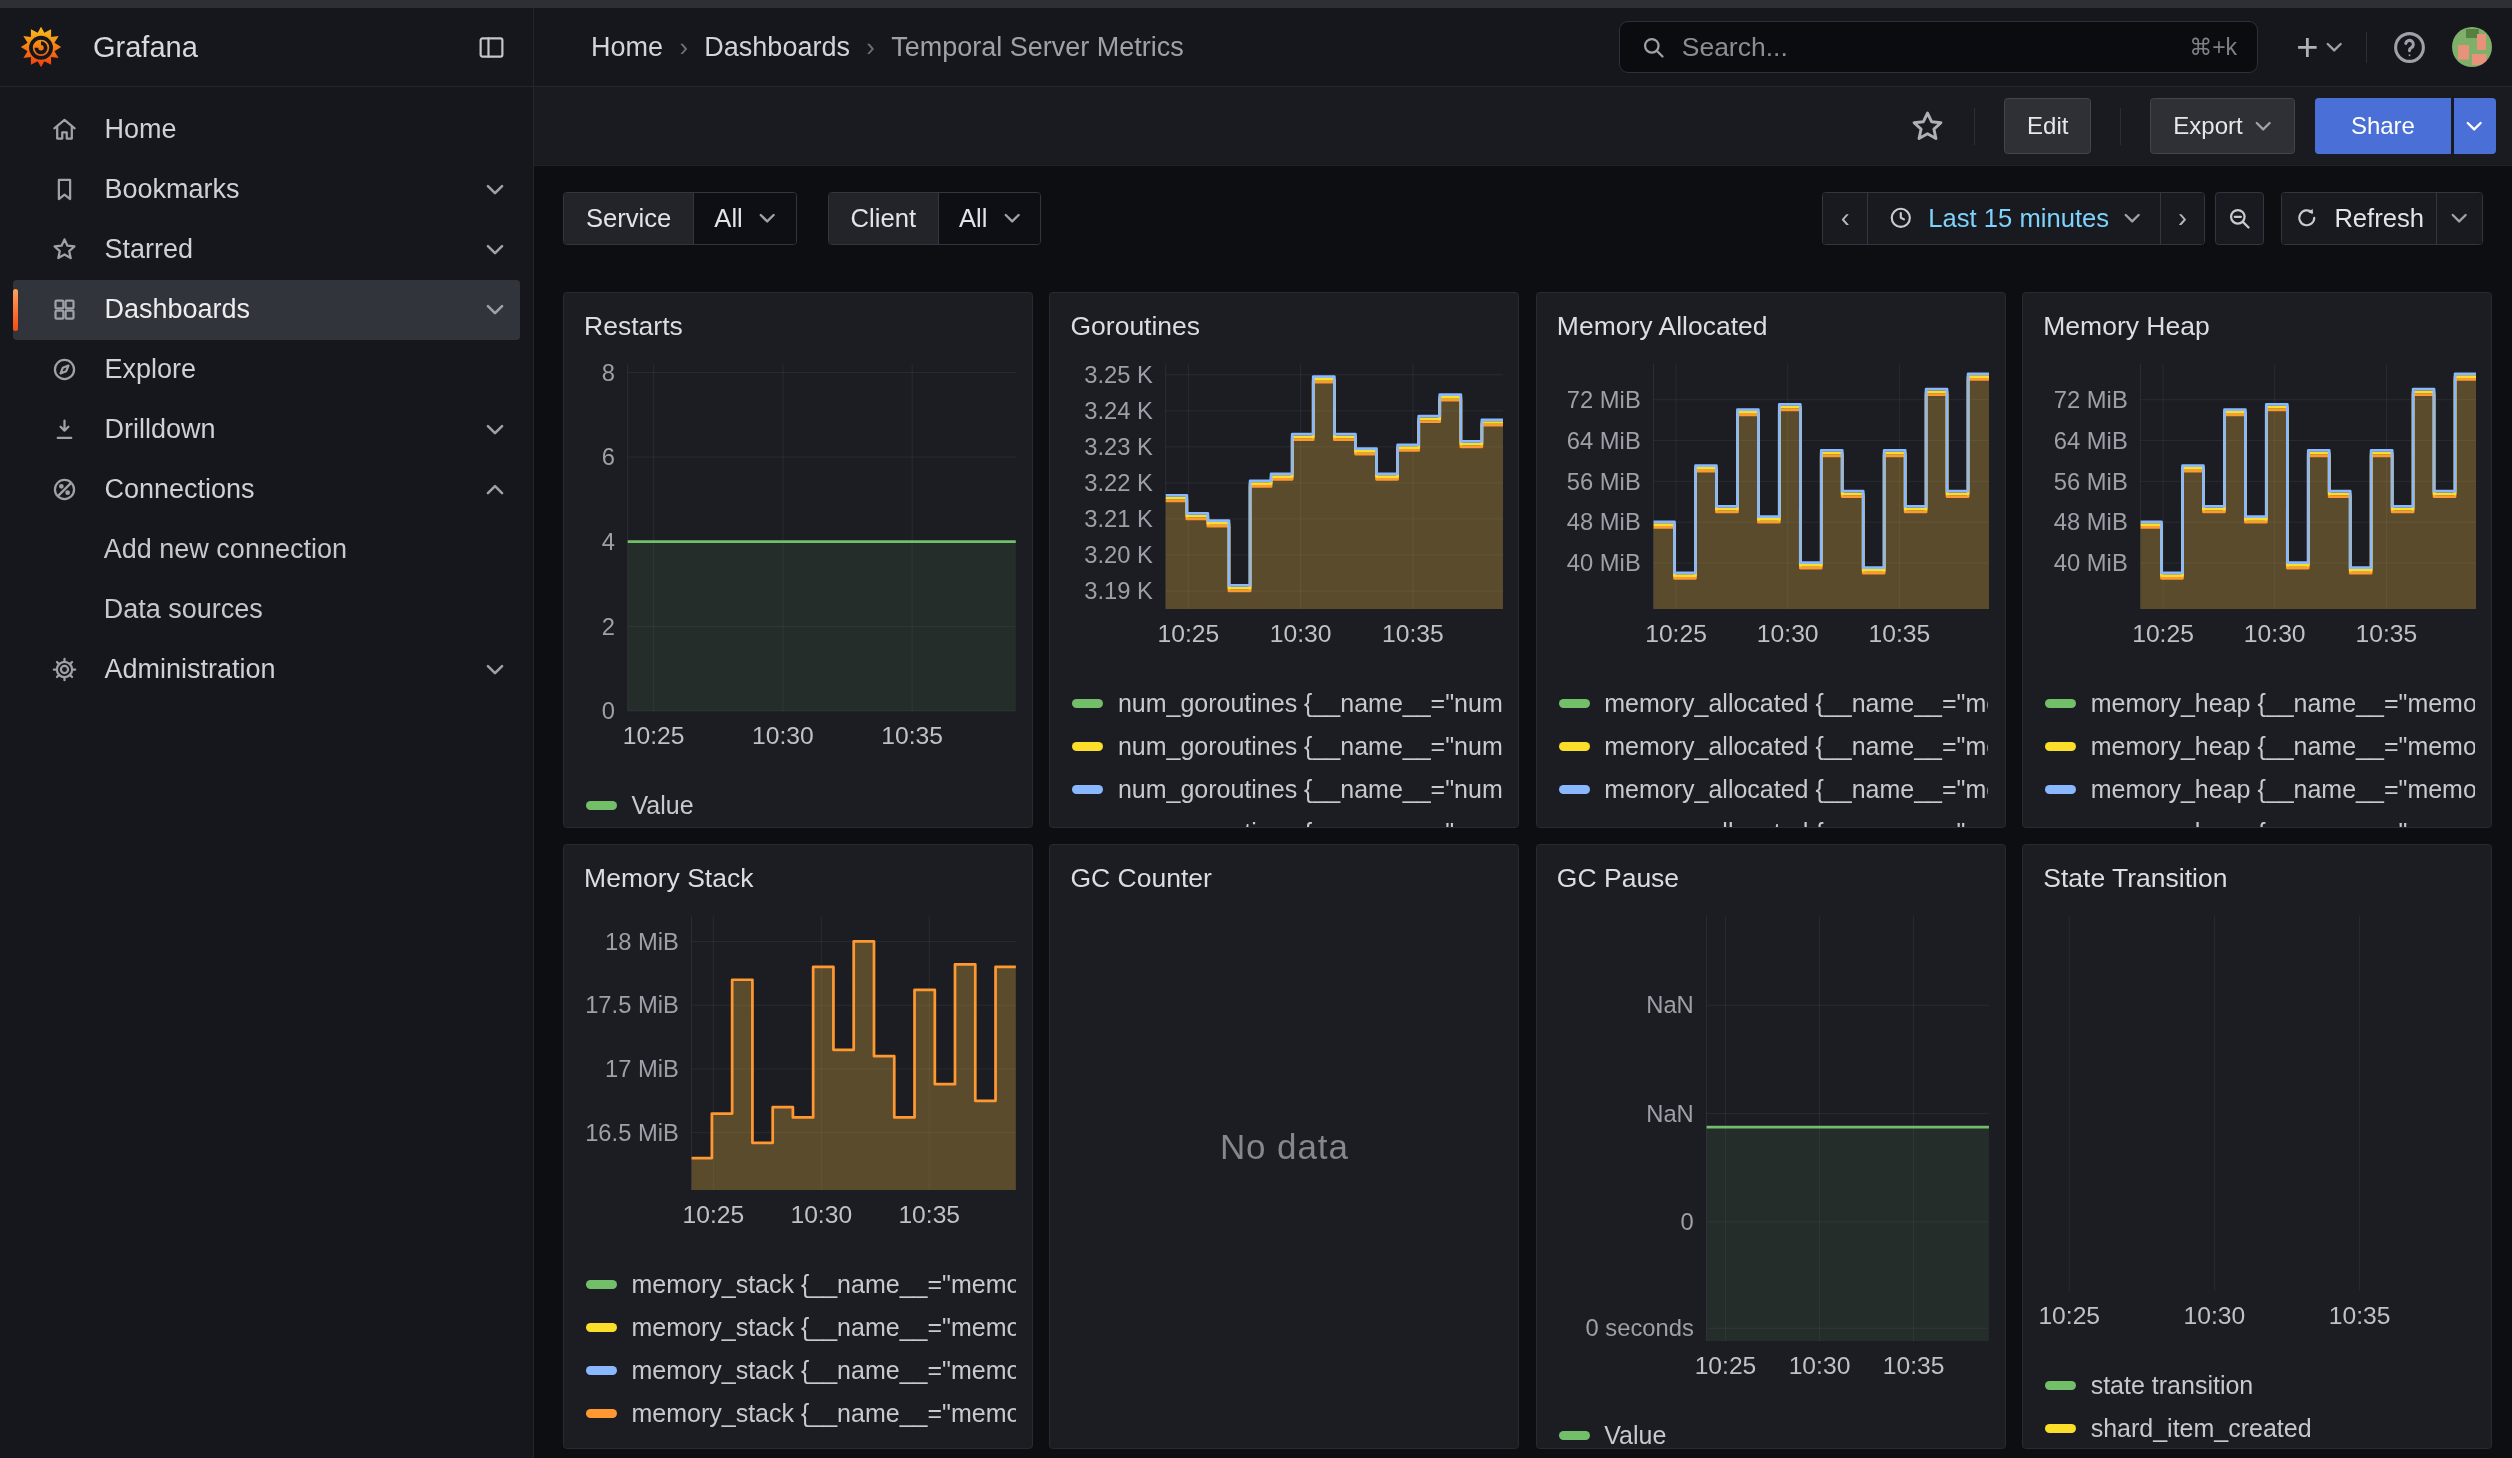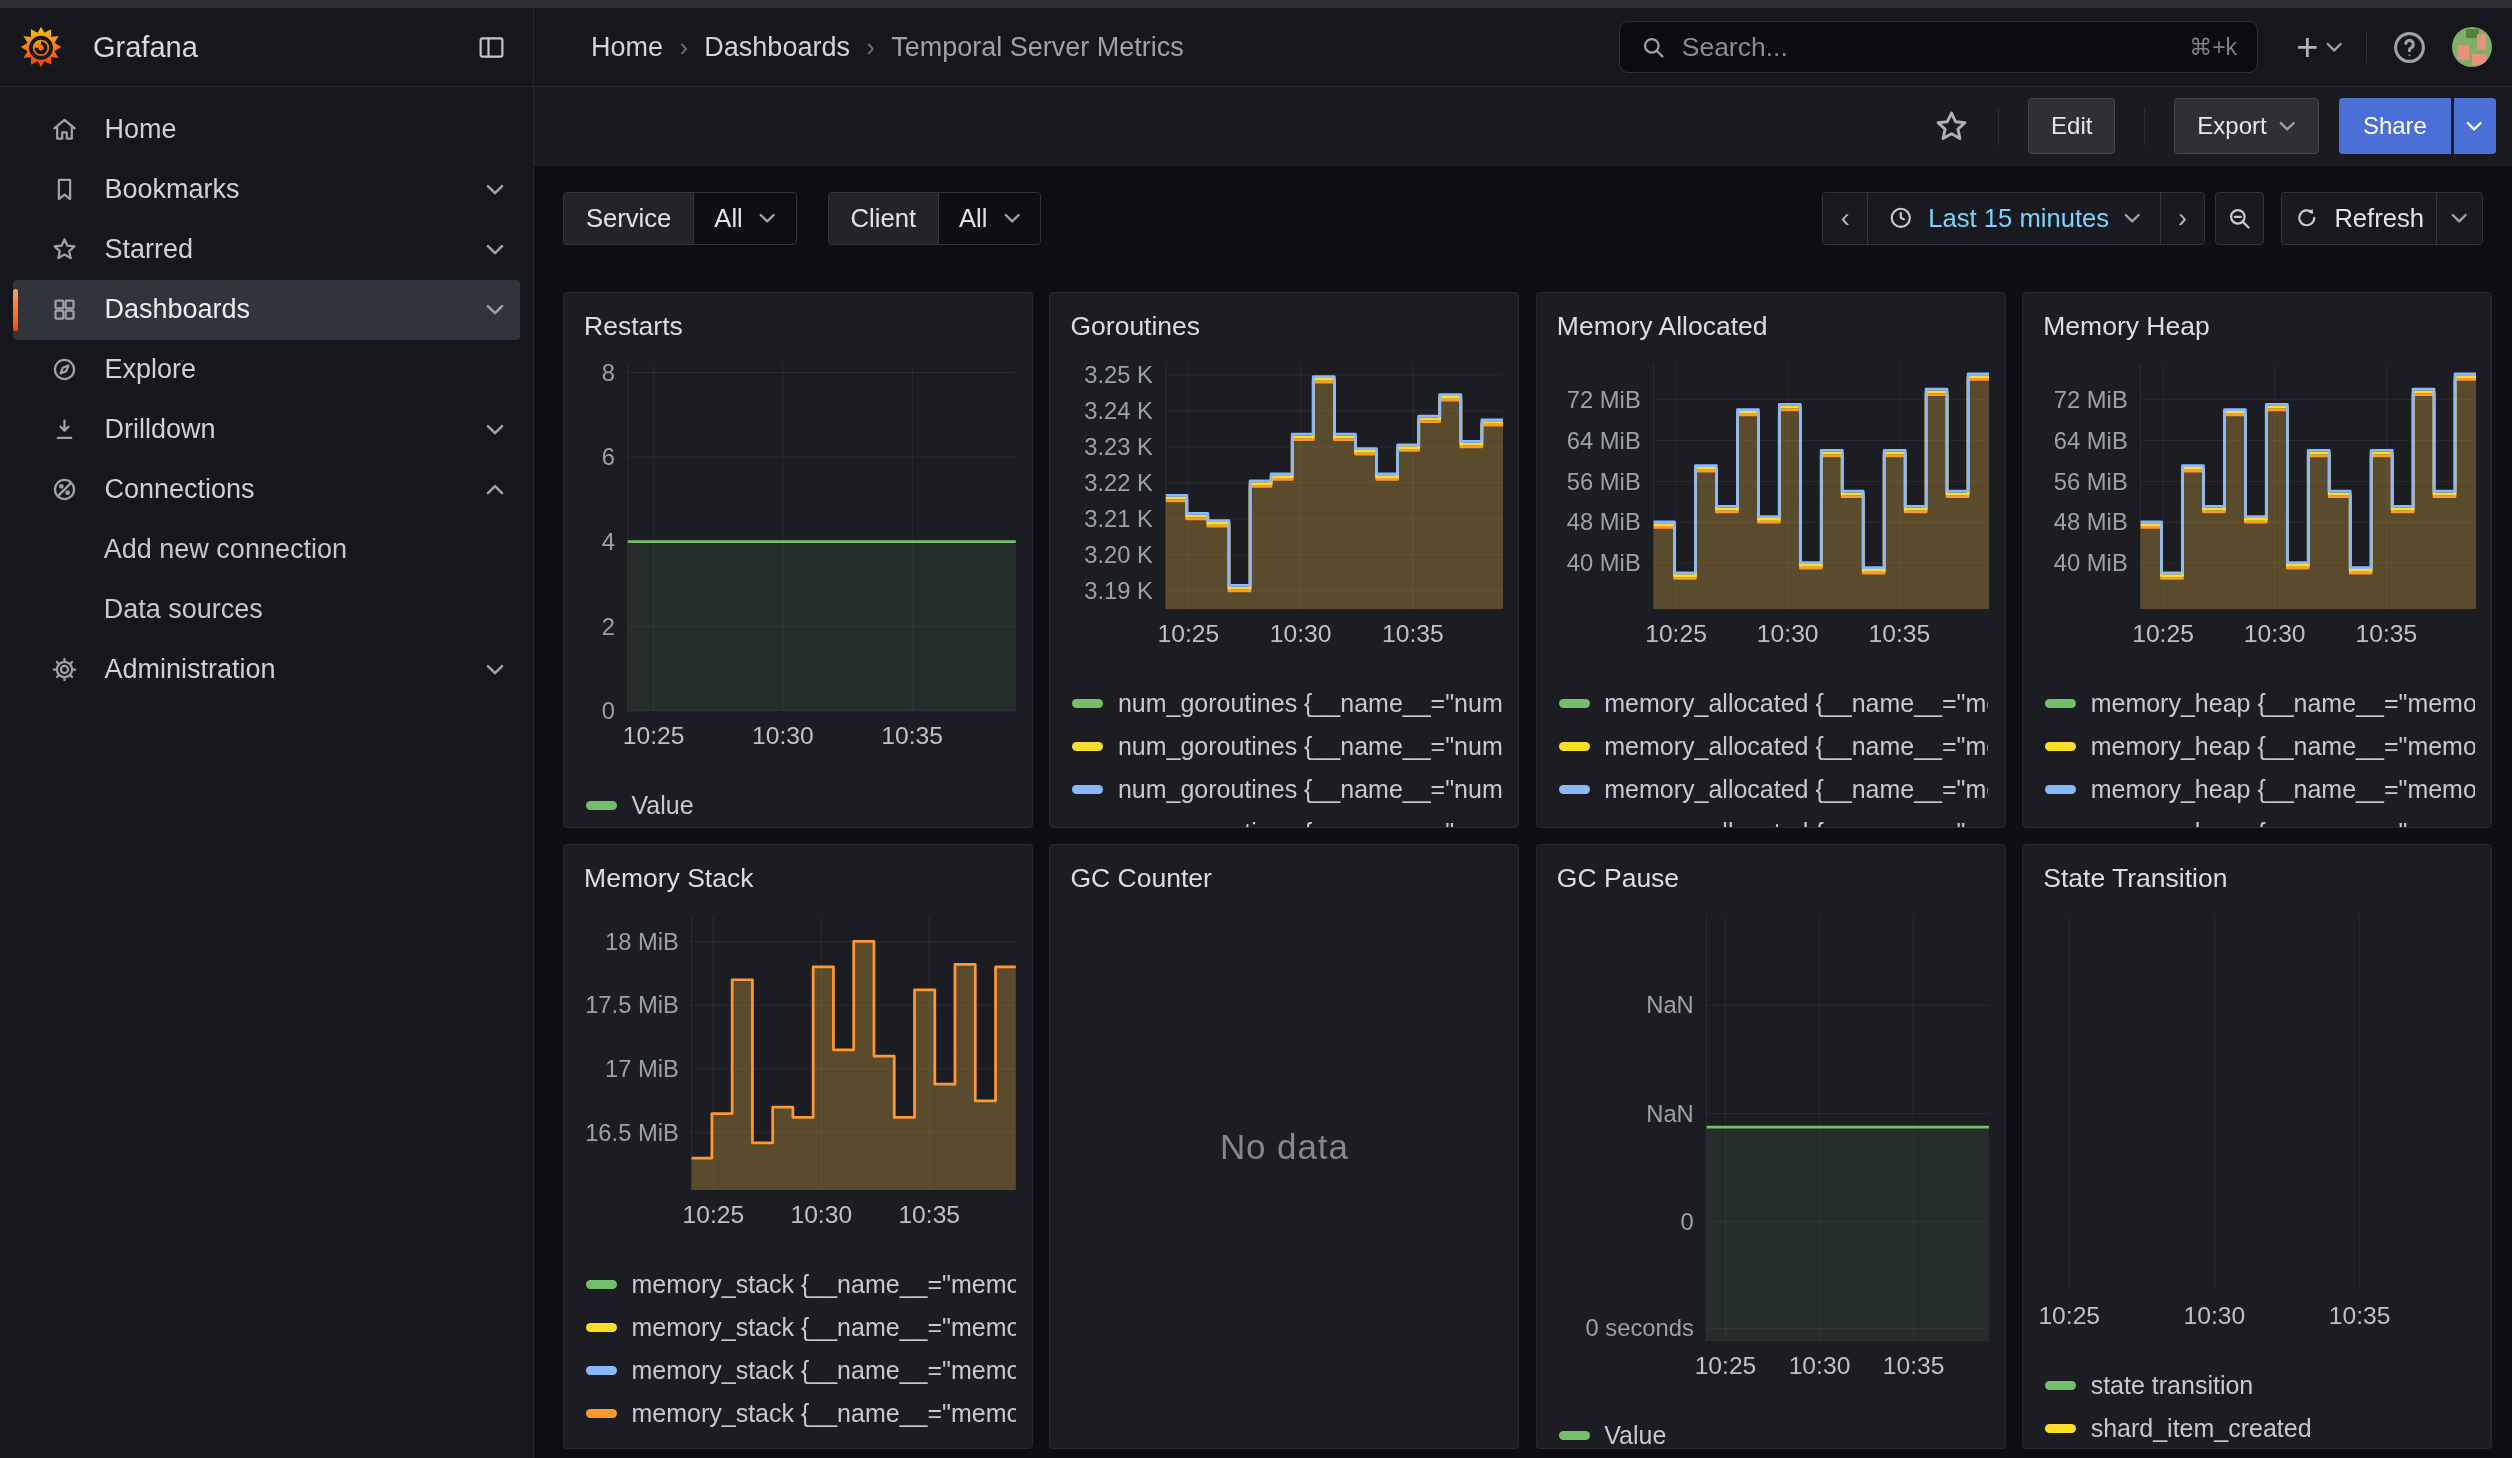--- a/index.html
+++ b/index.html
@@ -45,21 +45,21 @@
   .side-sub { height:60px; margin:0 12.8px; display:flex; align-items:center; padding-left:91px; border-radius:3.7px; cursor:pointer; }
   .side-sub .s-label { font-size:27px; color:#c6c8cd; }
   
   .main { flex:1; display:flex; flex-direction:column; background:#0d0e12; overflow:hidden; }
   .page-header { height:79px; background:#191b21; border-bottom:0.9px solid #1f2126; display:flex; align-items:center; justify-content:flex-end; padding-right:16.4px; gap:20px; }
   .ph-div { width:0.9px; height:37px; background:#2c2e34; margin:0 9px; }
   .btn { height:56px; border-radius:3.7px; display:flex; align-items:center; font-size:24px; font-weight:500; cursor:pointer; }
   .btn-sec { background:#2e3036; border:0.9px solid #43454c; color:#e6e7e9; padding:0 22px; gap:12.8px; }
   .btn-blue { background:#4a6fd6; color:#fff; border:none; }
   .share-group { display:flex; gap:2.7px; }
-  .share-main { padding:0 24px; border-radius:3.7px 0 0 3.7px; }
+  .share-main { padding:0 36px; border-radius:3.7px 0 0 3.7px; }
   .share-caret { width:42px; justify-content:center; border-radius:0 3.7px 3.7px 0; }
   .star-btn { display:flex; cursor:pointer; }
   
   .toolbar { display:flex; align-items:center; margin:25.6px 29px 0 29px; }
   .filters { display:flex; gap:31px; }
   .filter { display:flex; height:53px; border:0.9px solid #34363d; border-radius:3.7px; overflow:hidden; cursor:pointer; }
   .f-label { background:#22242a; display:flex; align-items:center; padding:0 22px; font-size:25.6px; color:#e3e4e8; border-right:0.9px solid #34363d; }
   .f-value { background:#0e0f14; display:flex; align-items:center; gap:16.4px; padding:0 20px; font-size:25.6px; font-weight:500; color:#e3e4e8; }
   .time-controls { margin-left:auto; display:flex; align-items:center; gap:8.2px; }
   .tgroup { display:flex; height:53px; border:0.9px solid #34363d; border-radius:3.7px; overflow:hidden; }

